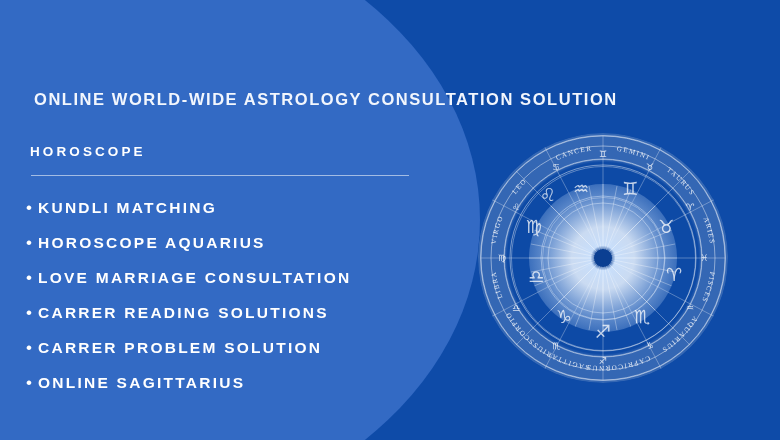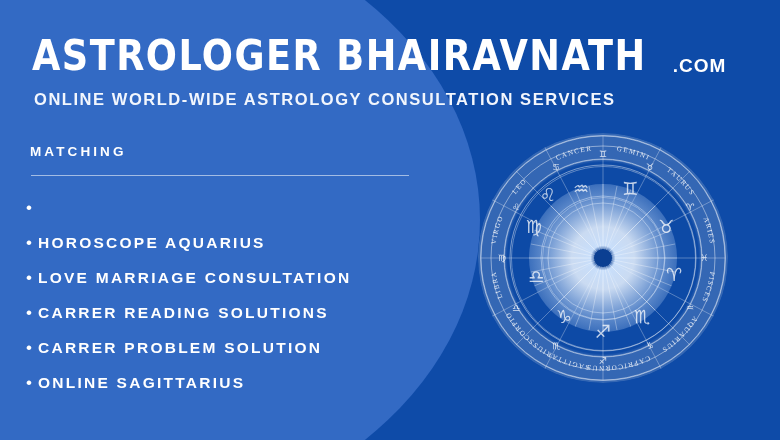--- a/index.html
+++ b/index.html
@@ -292,32 +292,29 @@
           <text x="125" y="205" text-anchor="middle">♐</text>
           <text x="86" y="190" text-anchor="middle">♑</text>
           <text x="58" y="150" text-anchor="middle">♎</text>
           <text x="56" y="100" text-anchor="middle">♍</text>
           <text x="70" y="68" text-anchor="middle">♌</text>
         </g>
       </svg>
     </div>
   </div>
 
-  <div class="title-row">
-    <span class="title-main">ASTROLOGER BHAIRAVNATH</span>
-    <span class="title-tld">.COM</span>
-  </div>
-  <div class="subtitle">ONLINE WORLD-WIDE ASTROLOGY CONSULTATION SERVICES</div>
-
-  <div class="services-head">MATCHING</div>
+  <div class="subtitle">ONLINE WORLD-WIDE ASTROLOGY CONSULTATION SOLUTION</div>
+
+  <div class="services-head">HOROSCOPE</div>
   <div class="services-divider"></div>
 
   <ul class="services-list">
     <li>
       <span class="bullet">•</span>
+      <span class="svc-label">KUNDLI MATCHING</span>
     </li>
     <li>
       <span class="bullet">•</span>
       <span class="svc-label">HOROSCOPE AQUARIUS</span>
     </li>
     <li>
       <span class="bullet">•</span>
       <span class="svc-label">LOVE MARRIAGE CONSULTATION</span>
     </li>
     <li>

